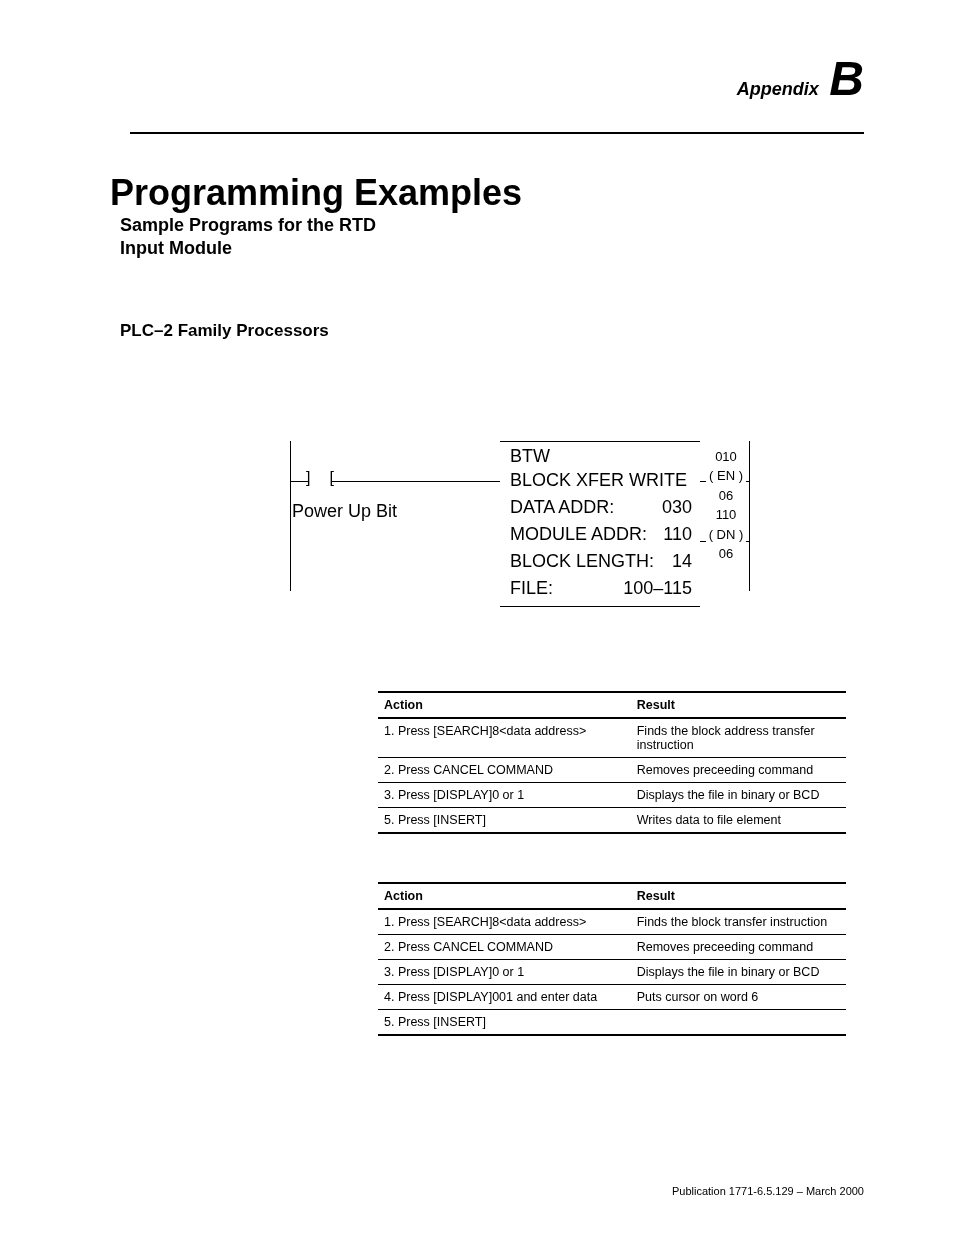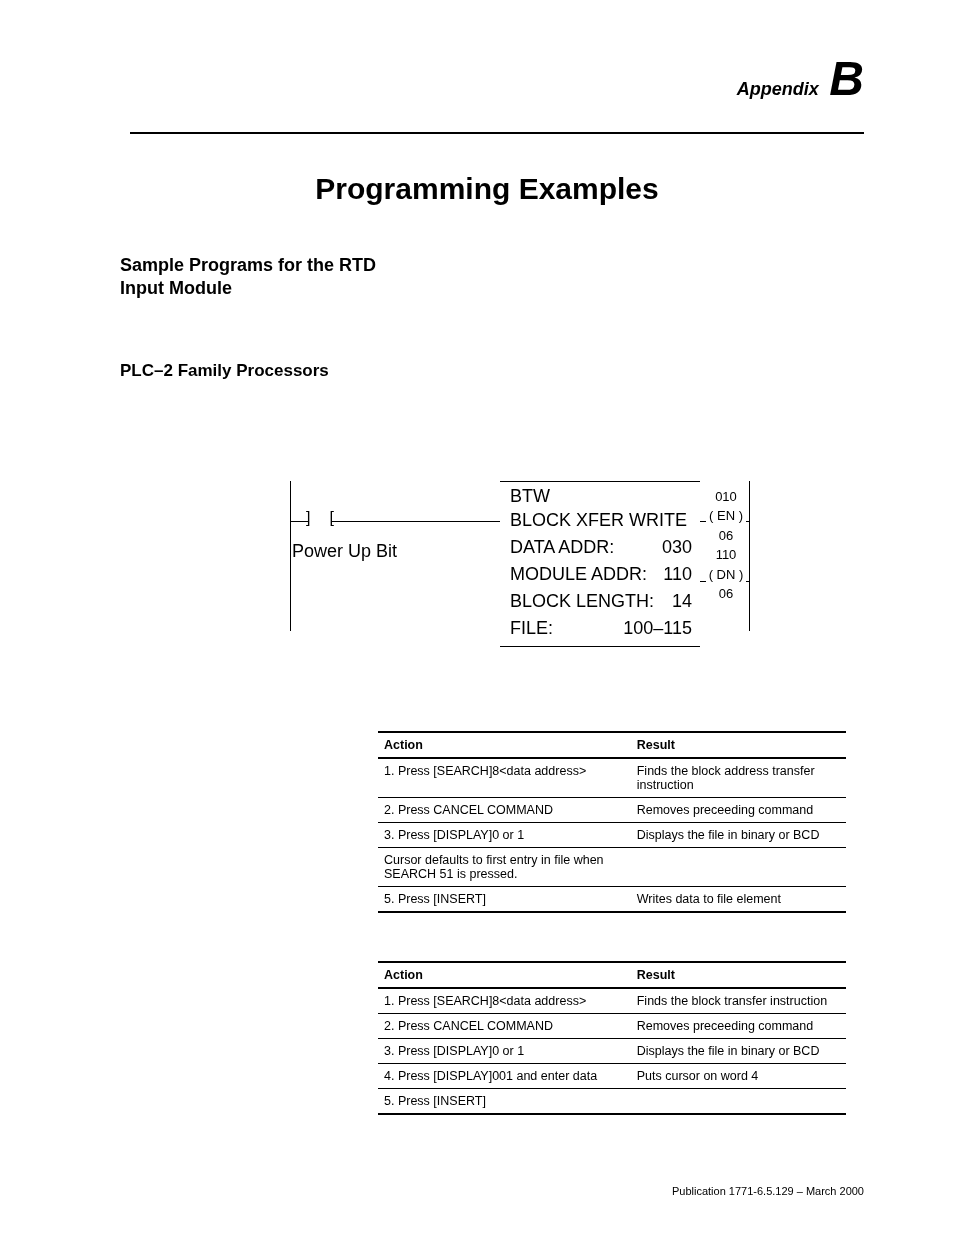--- a/index.html
+++ b/index.html
@@ -19,25 +19,24 @@
   }
   .appendix-label {
     text-align: right;
     font-style: italic;
     font-weight: bold;
     margin-bottom: 4px;
   }
   .appendix-label .word { font-size: 18px; vertical-align: baseline; margin-left: 47px; }
   .appendix-label .letter { font-size: 48px; vertical-align: baseline; margin-left: 6px; line-height: 0.8; }
   .page-title {
-    text-align: center;
-    font-size: 30px;
+    text-align: left;
+    font-size: 36px;
     font-weight: bold;
     margin-top: 38px;
-    margin-bottom: 48px;
   }
   .section-h {
     font-size: 18px;
     font-weight: bold;
     margin-left: 10px;
     line-height: 1.3;
     max-width: 260px;
   }
   .section-h2 {
     font-size: 17px;
@@ -214,24 +213,20 @@
       </tr>
     <tr>
         <td>2. Press CANCEL COMMAND</td>
         <td>Removes preceeding command</td>
       </tr>
     <tr>
         <td>3. Press [DISPLAY]0 or 1</td>
         <td>Displays the file in binary or BCD</td>
       </tr>
     <tr>
-        <td>Cursor defaults to first entry in file when SEARCH 51 is pressed.</td>
-        <td></td>
-      </tr>
-    <tr>
         <td>5. Press [INSERT]</td>
         <td>Writes data to file element</td>
       </tr>
   </tbody>
 </table>
 
 <table class="tbl second">
   <thead>
     <tr>
       <th class="col-a">Action</th>
@@ -246,21 +241,21 @@
     <tr>
         <td>2. Press CANCEL COMMAND</td>
         <td>Removes preceeding command</td>
       </tr>
     <tr>
         <td>3. Press [DISPLAY]0 or 1</td>
         <td>Displays the file in binary or BCD</td>
       </tr>
     <tr>
         <td>4. Press [DISPLAY]001 and enter data</td>
-        <td>Puts cursor on word 4</td>
+        <td>Puts cursor on word 6</td>
       </tr>
     <tr>
         <td>5. Press [INSERT]</td>
         <td></td>
       </tr>
   </tbody>
 </table>
 
 <div class="footer">Publication 1771-6.5.129 – March 2000</div>
 

